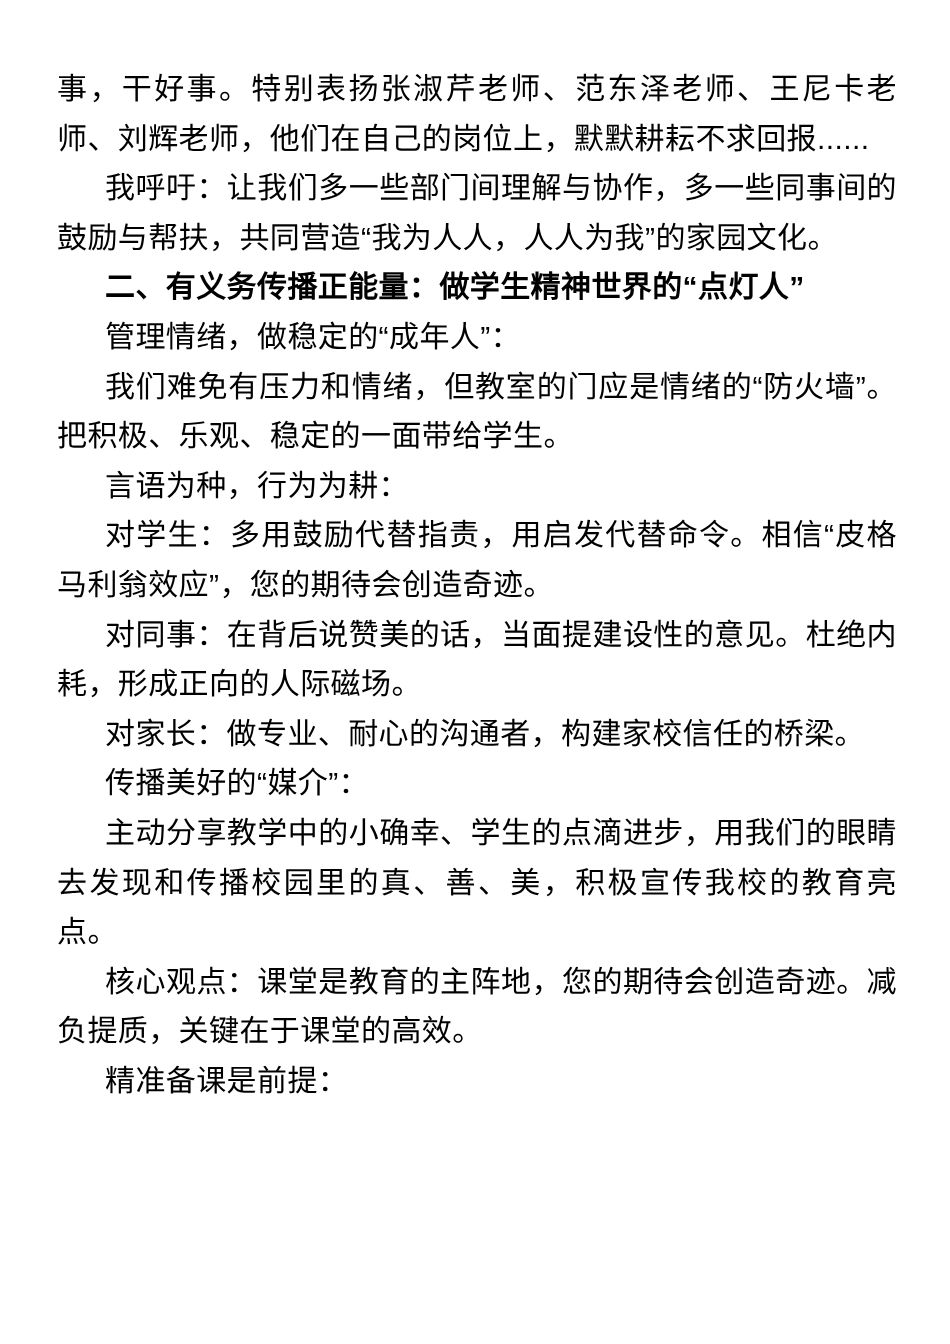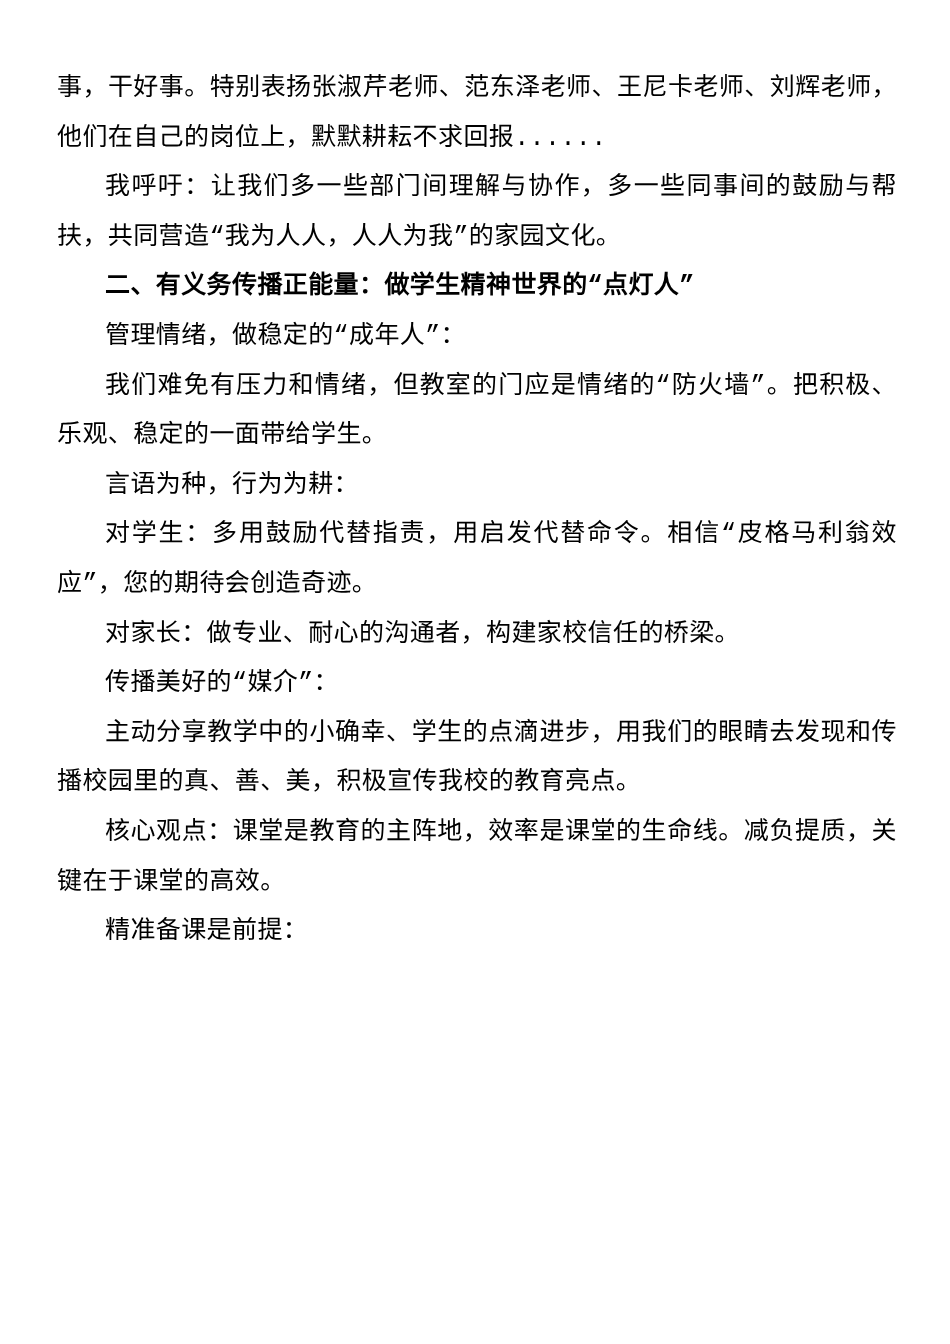--- a/index.html
+++ b/index.html
@@ -10,22 +10,22 @@
   .page {
     position: relative;
     width: 950px;
     height: 1344px;
     background: #ffffff;
     box-sizing: border-box;
     padding: 64px 53px 0 57px;
     overflow: hidden;
   }
   .doc-body {
-    font-family: Liberation Mono, monospace;
-    font-size: 25px;
+    font-family: Liberation Sans, sans-serif;
+    font-size: 30px;
     letter-spacing: 0.4px;
     line-height: 49.6px;
     color: #000000;
     text-align: justify;
     text-justify: inter-character;
     line-break: strict;
     word-break: normal;
     overflow-wrap: normal;
     font-kerning: none;
   }
@@ -46,19 +46,20 @@
 
 <div class="page">
   <div class="doc-body">
       <p class="para no-indent">事，干好事。特别表扬张淑芹老师、范东泽老师、王尼卡老师、刘辉老师，他们在自己的岗位上，默默耕耘不求回报......</p>
       <p class="para">我呼吁：让我们多一些部门间理解与协作，多一些同事间的鼓励与帮扶，共同营造“我为人人，人人为我”的家园文化。</p>
       <p class="para heading">二、有义务传播正能量：做学生精神世界的“点灯人”</p>
       <p class="para">管理情绪，做稳定的“成年人”：</p>
       <p class="para">我们难免有压力和情绪，但教室的门应是情绪的“防火墙”。把积极、乐观、稳定的一面带给学生。</p>
       <p class="para">言语为种，行为为耕：</p>
       <p class="para">对学生：多用鼓励代替指责，用启发代替命令。相信“皮格马利翁效应”，您的期待会创造奇迹。</p>
+      <p class="para">对同事：在背后说赞美的话，当面提建设性的意见。杜绝内耗，形成正向的人际磁场。</p>
       <p class="para">对家长：做专业、耐心的沟通者，构建家校信任的桥梁。</p>
       <p class="para">传播美好的“媒介”：</p>
       <p class="para">主动分享教学中的小确幸、学生的点滴进步，用我们的眼睛去发现和传播校园里的真、善、美，积极宣传我校的教育亮点。</p>
-      <p class="para">核心观点：课堂是教育的主阵地，效率是课堂的生命线。减负提质，关键在于课堂的高效。</p>
+      <p class="para">核心观点：课堂是教育的主阵地，您的期待会创造奇迹。减负提质，关键在于课堂的高效。</p>
       <p class="para">精准备课是前提：</p>
     </div>
 </div>
 
 </body></html>

